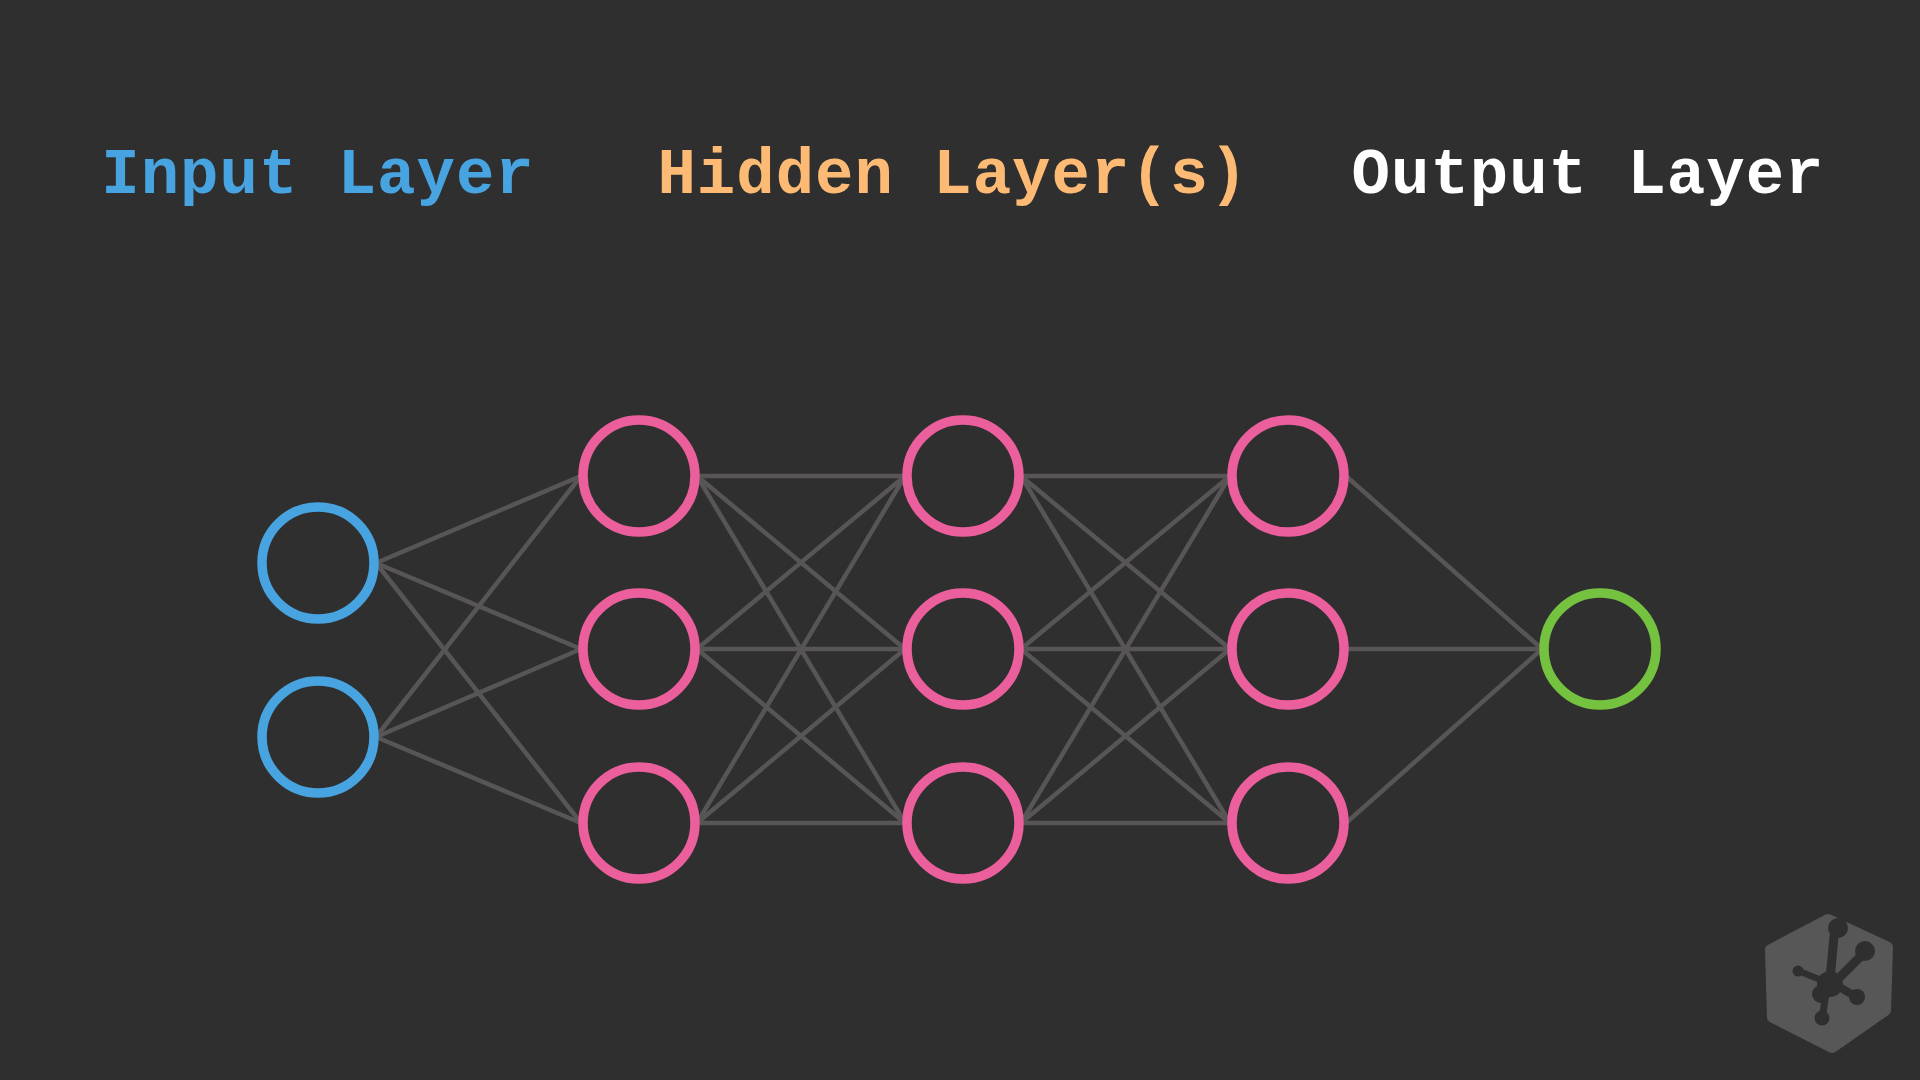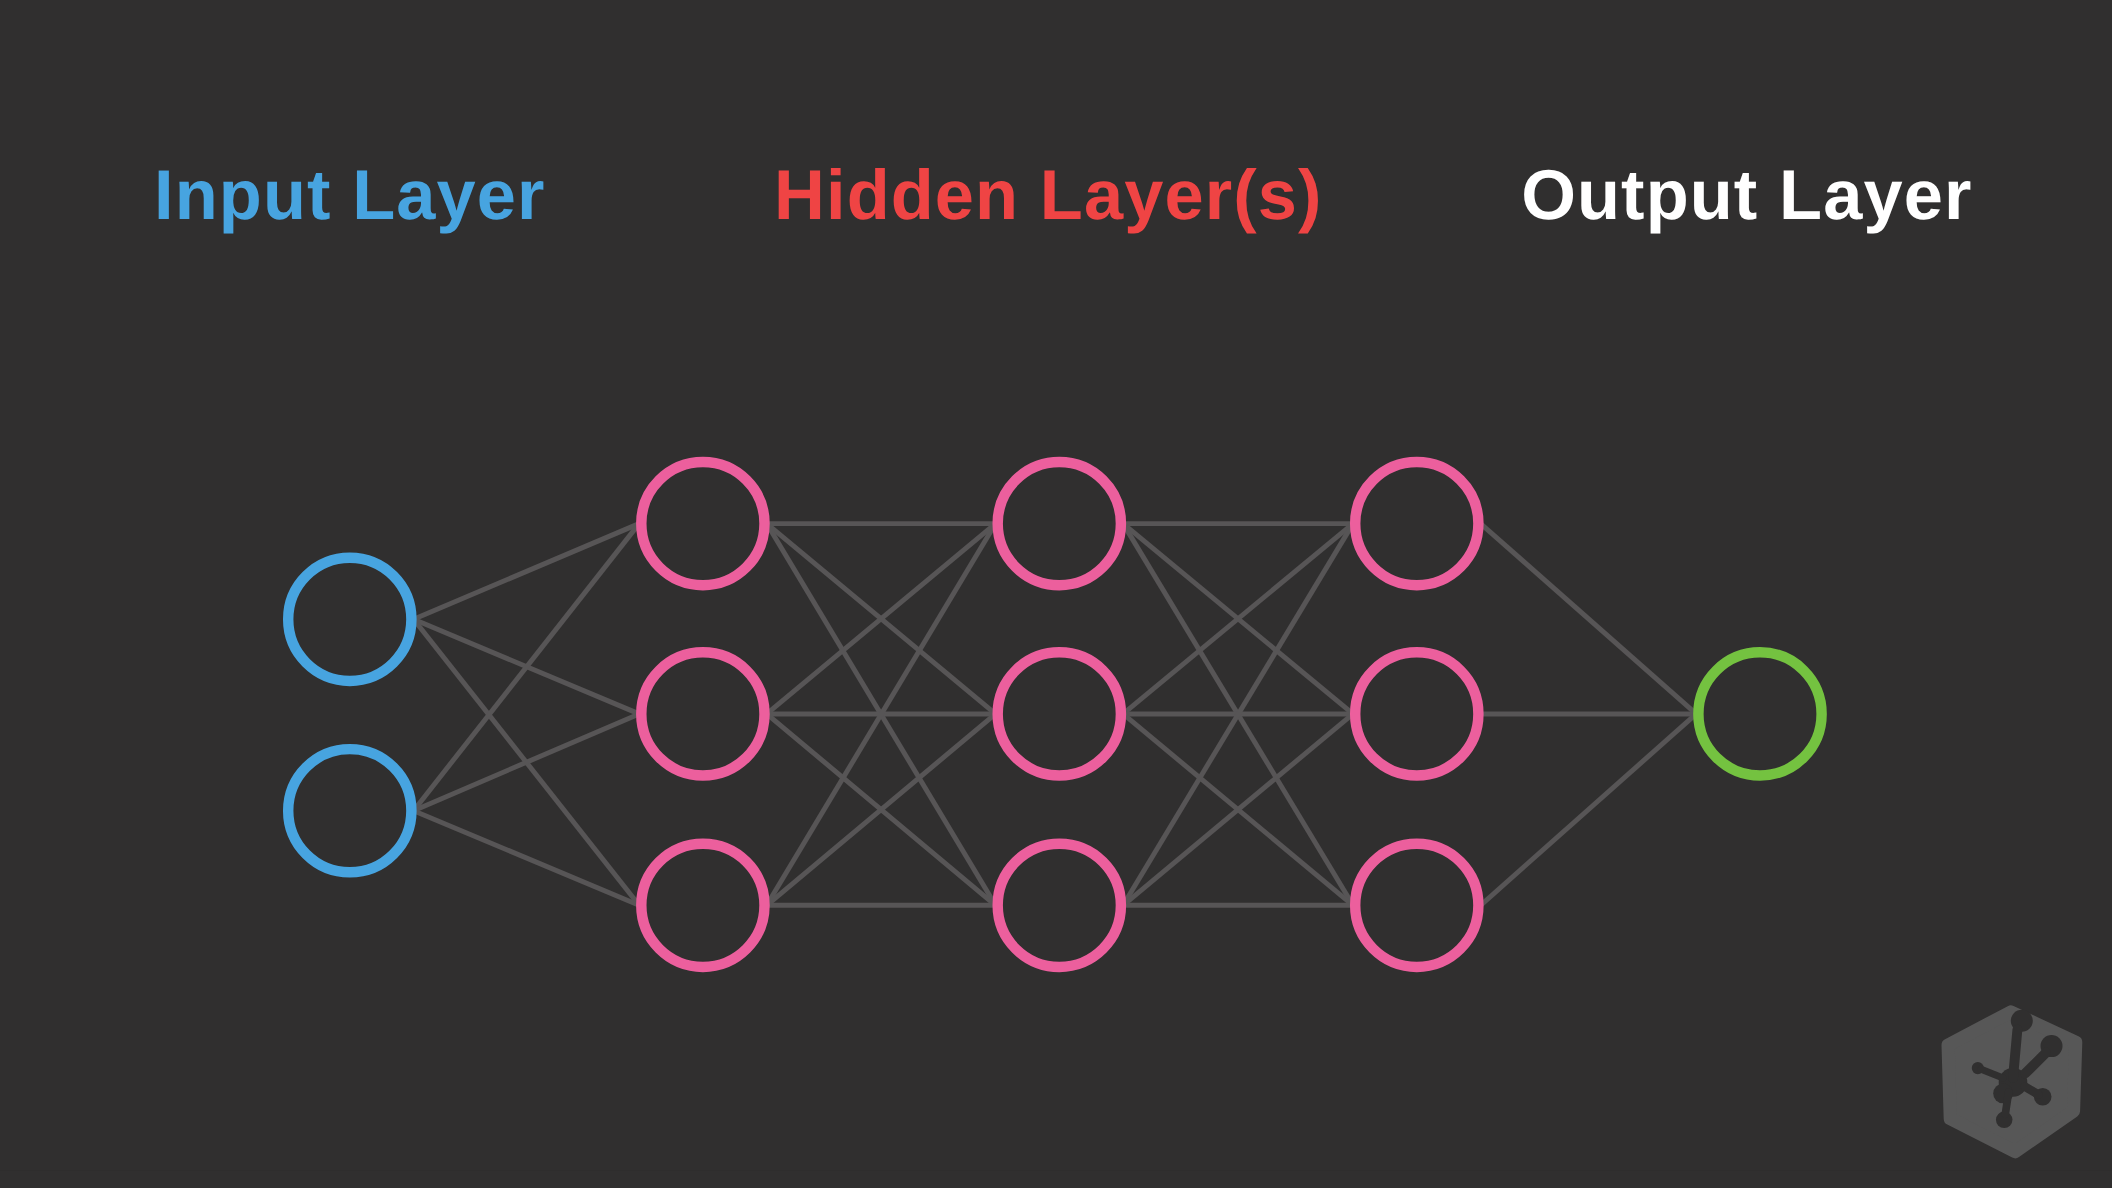--- a/index.html
+++ b/index.html
@@ -6,21 +6,21 @@
     margin: 0;
     padding: 0;
     background: #302f2f;
     overflow: hidden;
   }
   .stage {
     position: relative;
     width: 1920px;
     height: 1064px;
     background: #302f2f;
-    font-family: Liberation Sans, sans-serif;
+    font-family: Liberation Mono, monospace;
   }
   .layer-label {
     position: absolute;
     transform: translateX(-50%);
     font-size: 64px;
     font-weight: bold;
     letter-spacing: 1px;
     white-space: nowrap;
     user-select: none;
   }
@@ -36,21 +36,21 @@
     left: 1755px;
     top: 900px;
   }
 </style>
 </head>
 <body>
 
 <div class="stage">
 
   <div class="layer-label" style="left: 318px; top: 140px; color: rgb(71, 164, 224);">Input Layer</div>
-  <div class="layer-label" style="left: 953px; top: 140px; color: #ef4444;">Hidden Layer(s)</div>
+  <div class="layer-label" style="left: 953px; top: 140px; color: #fdba74;">Hidden Layer(s)</div>
   <div class="layer-label" style="left: 1588px; top: 140px; color: #ffffff;">Output Layer</div>
 
   <svg id="network-canvas" viewBox="0 0 1920 1080">
       <line x1="376" y1="563" x2="581" y2="476" stroke="#575556" stroke-width="4.5"></line>
       <line x1="376" y1="563" x2="581" y2="649" stroke="#575556" stroke-width="4.5"></line>
       <line x1="376" y1="563" x2="581" y2="823" stroke="#575556" stroke-width="4.5"></line>
       <line x1="376" y1="737" x2="581" y2="476" stroke="#575556" stroke-width="4.5"></line>
       <line x1="376" y1="737" x2="581" y2="649" stroke="#575556" stroke-width="4.5"></line>
       <line x1="376" y1="737" x2="581" y2="823" stroke="#575556" stroke-width="4.5"></line>
       <line x1="697" y1="476" x2="905" y2="476" stroke="#575556" stroke-width="4.5"></line>

